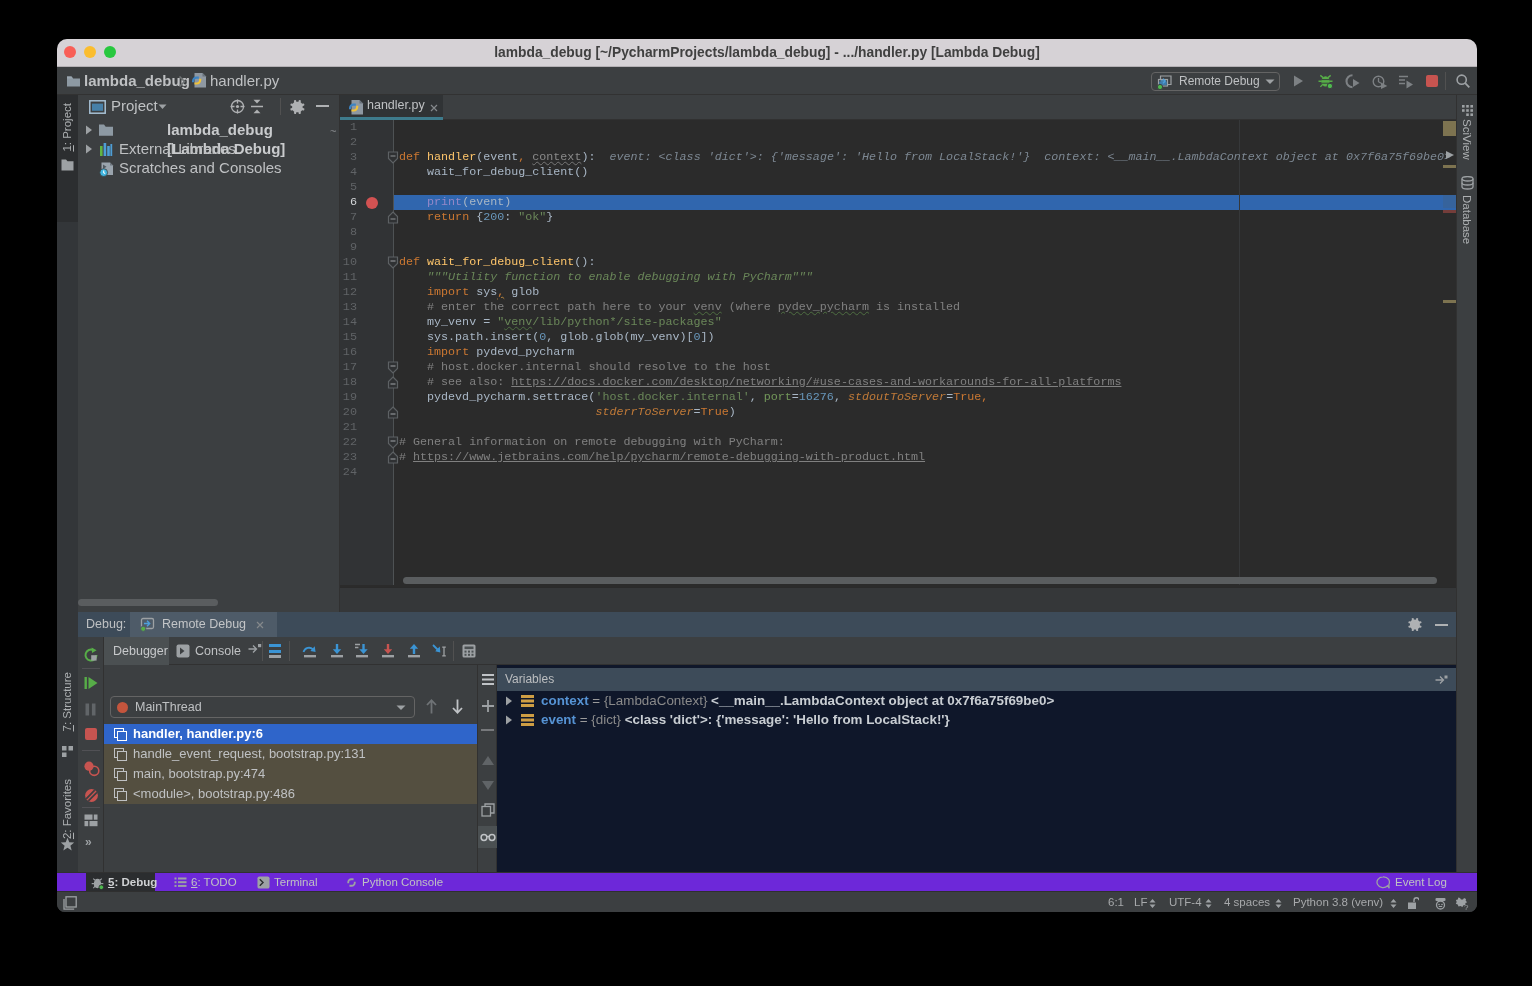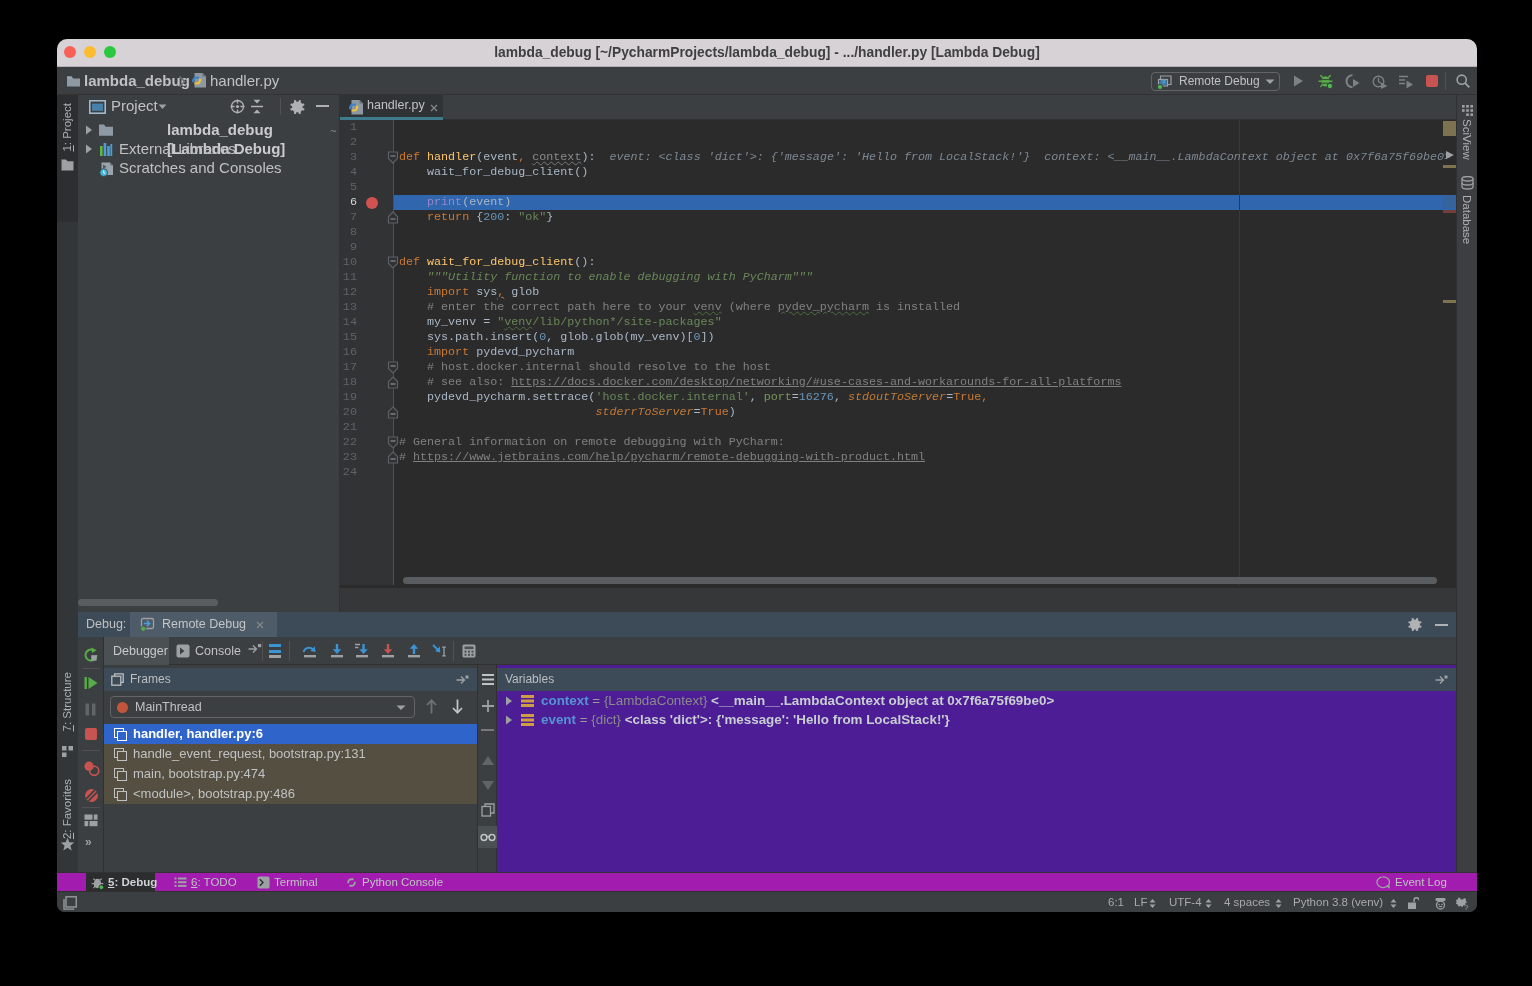--- a/index.html
+++ b/index.html
@@ -51,27 +51,27 @@
   .vval { color:#c8cdd2; font-weight:bold; }
   
   #dbghdr { position:absolute; left:21px; top:573px; width:1378px; height:25px; background:#3d4b59; }
   #dbgtools { position:absolute; left:47px; top:598px; width:1352px; height:28px; background:#3c3f41;
               border-bottom:1px solid #313131; }
   #dbgleft { position:absolute; left:21px; top:598px; width:26px; height:235px; background:#3c3f41;
              border-right:1px solid #313131; }
   #frames { position:absolute; left:47px; top:626px; width:373px; height:207px; background:#3c3f41; }
   #watchbar { position:absolute; left:420px; top:626px; width:20px; height:207px; background:#3c3f41;
               border-left:1px solid #313131; border-right:1px solid #313131; }
-  #vars { position:absolute; left:440px; top:626px; width:959px; height:207px; background:#4c1d95; }
+  #vars { position:absolute; left:440px; top:626px; width:959px; height:207px; background:#0f172a; }
   .phdr { position:absolute; top:3px; height:23px; background:#3d4b59; color:#bcbec0; font-size:12px; }
   
   #rstripe { position:absolute; left:1399px; top:56px; width:21px; height:777px;
              background:#3c3f41; border-left:1px solid #313131; }
   
-  #bottombar { position:absolute; left:0; top:833px; width:1420px; height:19px; background:#a21caf;
+  #bottombar { position:absolute; left:0; top:833px; width:1420px; height:19px; background:#6d28d9;
                border-top:1px solid #313131; }
   #statusbar { position:absolute; left:0; top:852px; width:1420px; height:21px; background:#3c3f41;
                border-top:1px solid #2f2f2f; }
   .btxt { position:absolute; top:0; height:19px; line-height:18px; font-size:11.5px; color:#bfc1c3; }
   .stxt { position:absolute; top:0; height:21px; line-height:21px; font-size:11.5px; color:#a7a9ab; }
 </style>
 </head>
 <body>
 <div id="win">
   <div id="titlebar">
@@ -459,31 +459,20 @@
           <rect x="3.5" y="7.6" width="2" height="2"></rect>
           <rect x="7" y="7.6" width="2" height="2"></rect>
           <rect x="10.5" y="7.6" width="2" height="2"></rect>
       <rect x="3.5" y="10.8" width="2" height="2"></rect>
           <rect x="7" y="10.8" width="2" height="2"></rect>
           <rect x="10.5" y="10.8" width="2" height="2"></rect>
         </g>
     </svg>
   </div>
   <div id="frames">
-    <div class="phdr" style="left:0;width:373px;">
-      <svg class="abs" style="left:7px;top:5px" width="13" height="13" viewBox="0 0 13 13">
-        <rect x="0.8" y="3.2" width="9" height="9" fill="none" stroke="#bcbec0" stroke-width="1.3"></rect>
-        <path d="M3.6 3 V0.8 H12.2 V9.4 H10" fill="none" stroke="#bcbec0" stroke-width="1.3"></path>
-      </svg>
-      <div class="abs" style="left:26px;top:0;height:23px;line-height:23px;">Frames</div>
-      <svg class="abs" style="left:352px;top:7px" width="13" height="10" viewBox="0 0 13 10">
-        <path d="M0.5 5 h7 M5 1.5 L8.5 5 L5 8.5" stroke="#9da1a4" stroke-width="1.3" fill="none"></path>
-        <rect x="9.5" y="0.5" width="3" height="3" fill="#9da1a4"></rect>
-      </svg>
-    </div>
     <div class="abs" style="left:6px;top:31px;width:305px;height:22px;border:1px solid #646464;border-radius:4px;">
       <div class="abs" style="left:6px;top:5px;width:11px;height:11px;border-radius:50%;background:#c4553d;"></div>
       <div class="abs" style="left:24px;top:0;height:21px;line-height:21px;font-size:12.5px;color:#bfc1c3;">MainThread</div>
       <svg class="abs" style="left:285px;top:8px" width="10" height="6" viewBox="0 0 10 6">
           <path d="M0.5 0.5 L5 5 L9.5 0.5 z" fill="#9da1a4"></path>
         </svg>
     </div>
     <svg class="abs" style="left:320px;top:33px" width="15" height="17" viewBox="0 0 15 17">
       <path d="M7.5 15.5 V3 M3 7 L7.5 2.2 L12 7" stroke="#6f7376" stroke-width="1.8" fill="none"></path>
     </svg>

